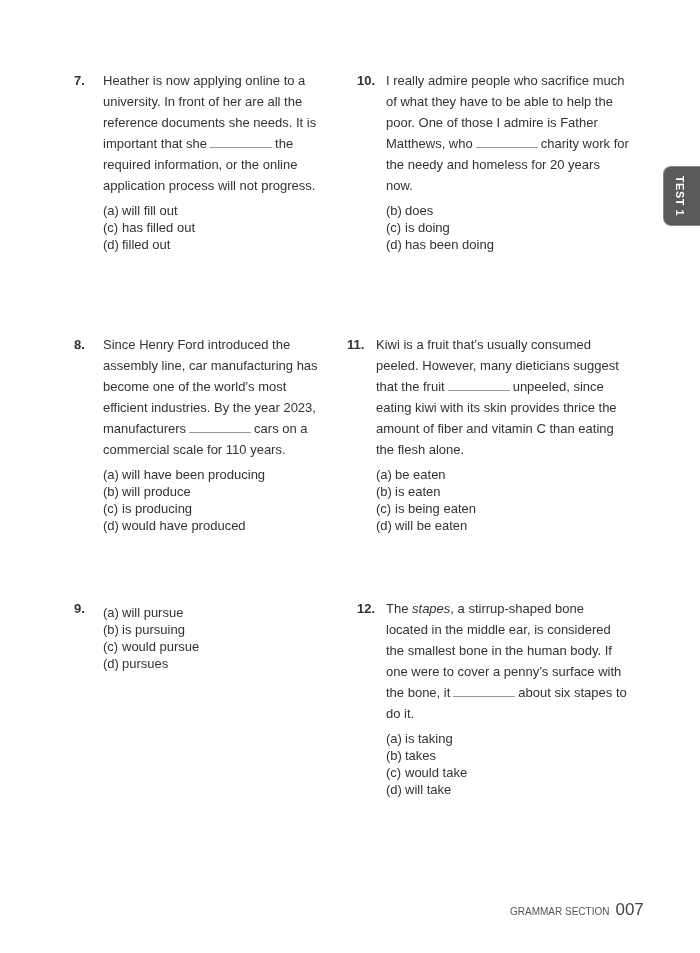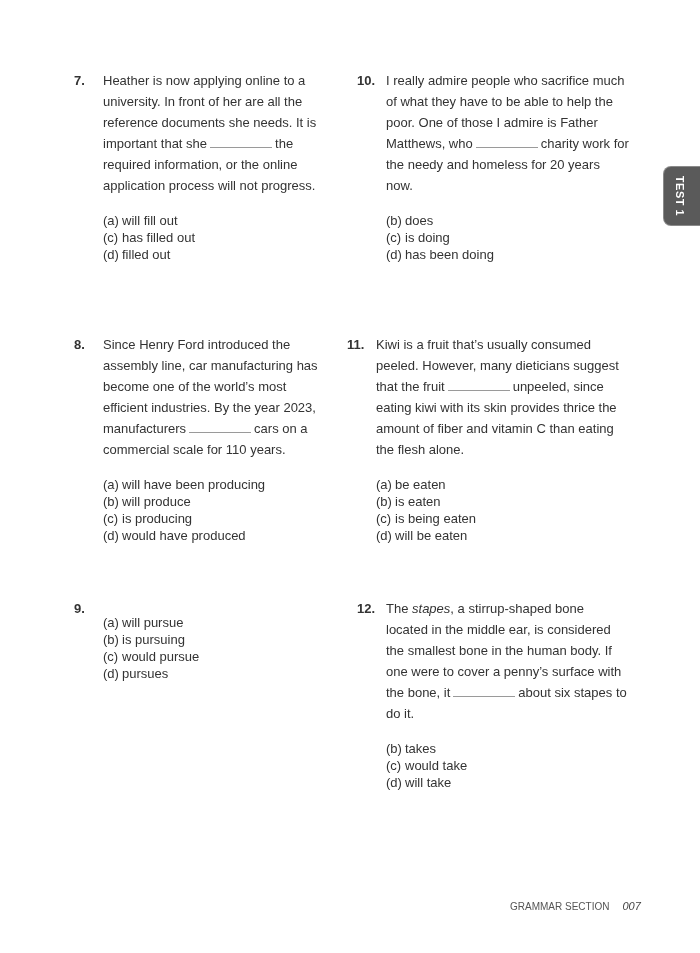--- a/index.html
+++ b/index.html
@@ -4,33 +4,33 @@
 <style>
   html, body { margin: 0; padding: 0; }
   body {
     width: 700px; height: 953px; background: #ffffff; position: relative; overflow: hidden;
     font-family: "Liberation Sans", sans-serif; color: #333333;
   }
   .q { position: absolute; width: 285px; }
   .qnum { position: absolute; left: 0; top: 0; font-weight: bold; font-size: 13px; line-height: 21px; color: #333; }
   .stem { margin-left: 29px; font-size: 13px; line-height: 21px; color: #333; }
   .blank { display: inline-block; width: 62px; border-bottom: 1px solid #9a9a9a; height: 11px; margin: 0 3px; vertical-align: baseline; }
-  .opts { margin-left: 29px; margin-top: 16px; font-size: 13px; line-height: 17px; color: #333; }
+  .opts { margin-left: 29px; margin-top: 6px; font-size: 13px; line-height: 17px; color: #333; }
   .opt-letter { display: inline-block; width: 19px; }
   .tab {
     position: absolute; left: 664px; top: 167px; width: 40px; height: 58px;
     background: #5a5a5a; border-radius: 7px 0 0 7px; box-shadow: 0 0 0 1px #8a8a8a;
   }
   .tab span {
     position: absolute; left: 50%; top: 50%; transform: translate(-50%, -50%) rotate(90deg);
     color: #ffffff; font-size: 11px; font-weight: bold; white-space: nowrap; letter-spacing: 0.5px;
     margin-left: -4px;
   }
   .footer { position: absolute; left: 510px; top: 900px; font-size: 10px; color: #555; }
-  .footer .page { font-style: italic; font-size: 11px; margin-left: 13px; color: #444; }
+  .footer .page { font-size: 17px; margin-left: 6px; color: #444; }
 </style>
 </head>
 <body>
 
 <div class="q" style="left:74px; top:70px; width:255px;">
   <div class="qnum">7.</div>
   <div class="stem"><span>Heather is now applying online to a university. In front of her are all the reference documents she needs. It is important that she</span><span class="blank"></span><span>the required information, or the online application process will not progress.</span></div>
   <div class="opts">
     <div><span class="opt-letter">(a)</span><span>will fill out</span></div>
     <div><span class="opt-letter">(c)</span><span>has filled out</span></div>
@@ -77,20 +77,21 @@
     <div><span class="opt-letter">(b)</span><span>is eaten</span></div>
     <div><span class="opt-letter">(c)</span><span>is being eaten</span></div>
     <div><span class="opt-letter">(d)</span><span>will be eaten</span></div>
   </div>
 </div>
 
 <div class="q" style="left:357px; top:598px; width:272px;">
   <div class="qnum">12.</div>
   <div class="stem"><span>The</span> <em>stapes</em><span>, a stirrup-shaped bone located in the middle ear, is considered the smallest bone in the human body. If one were to cover a penny’s surface with the bone, it</span><span class="blank"></span><span>about six stapes to do it.</span></div>
   <div class="opts">
+    <div><span class="opt-letter">(a)</span><span>is taking</span></div>
     <div><span class="opt-letter">(b)</span><span>takes</span></div>
     <div><span class="opt-letter">(c)</span><span>would take</span></div>
     <div><span class="opt-letter">(d)</span><span>will take</span></div>
   </div>
 </div>
 
 <div class="tab">
   <span>TEST 1</span>
 </div>
 

